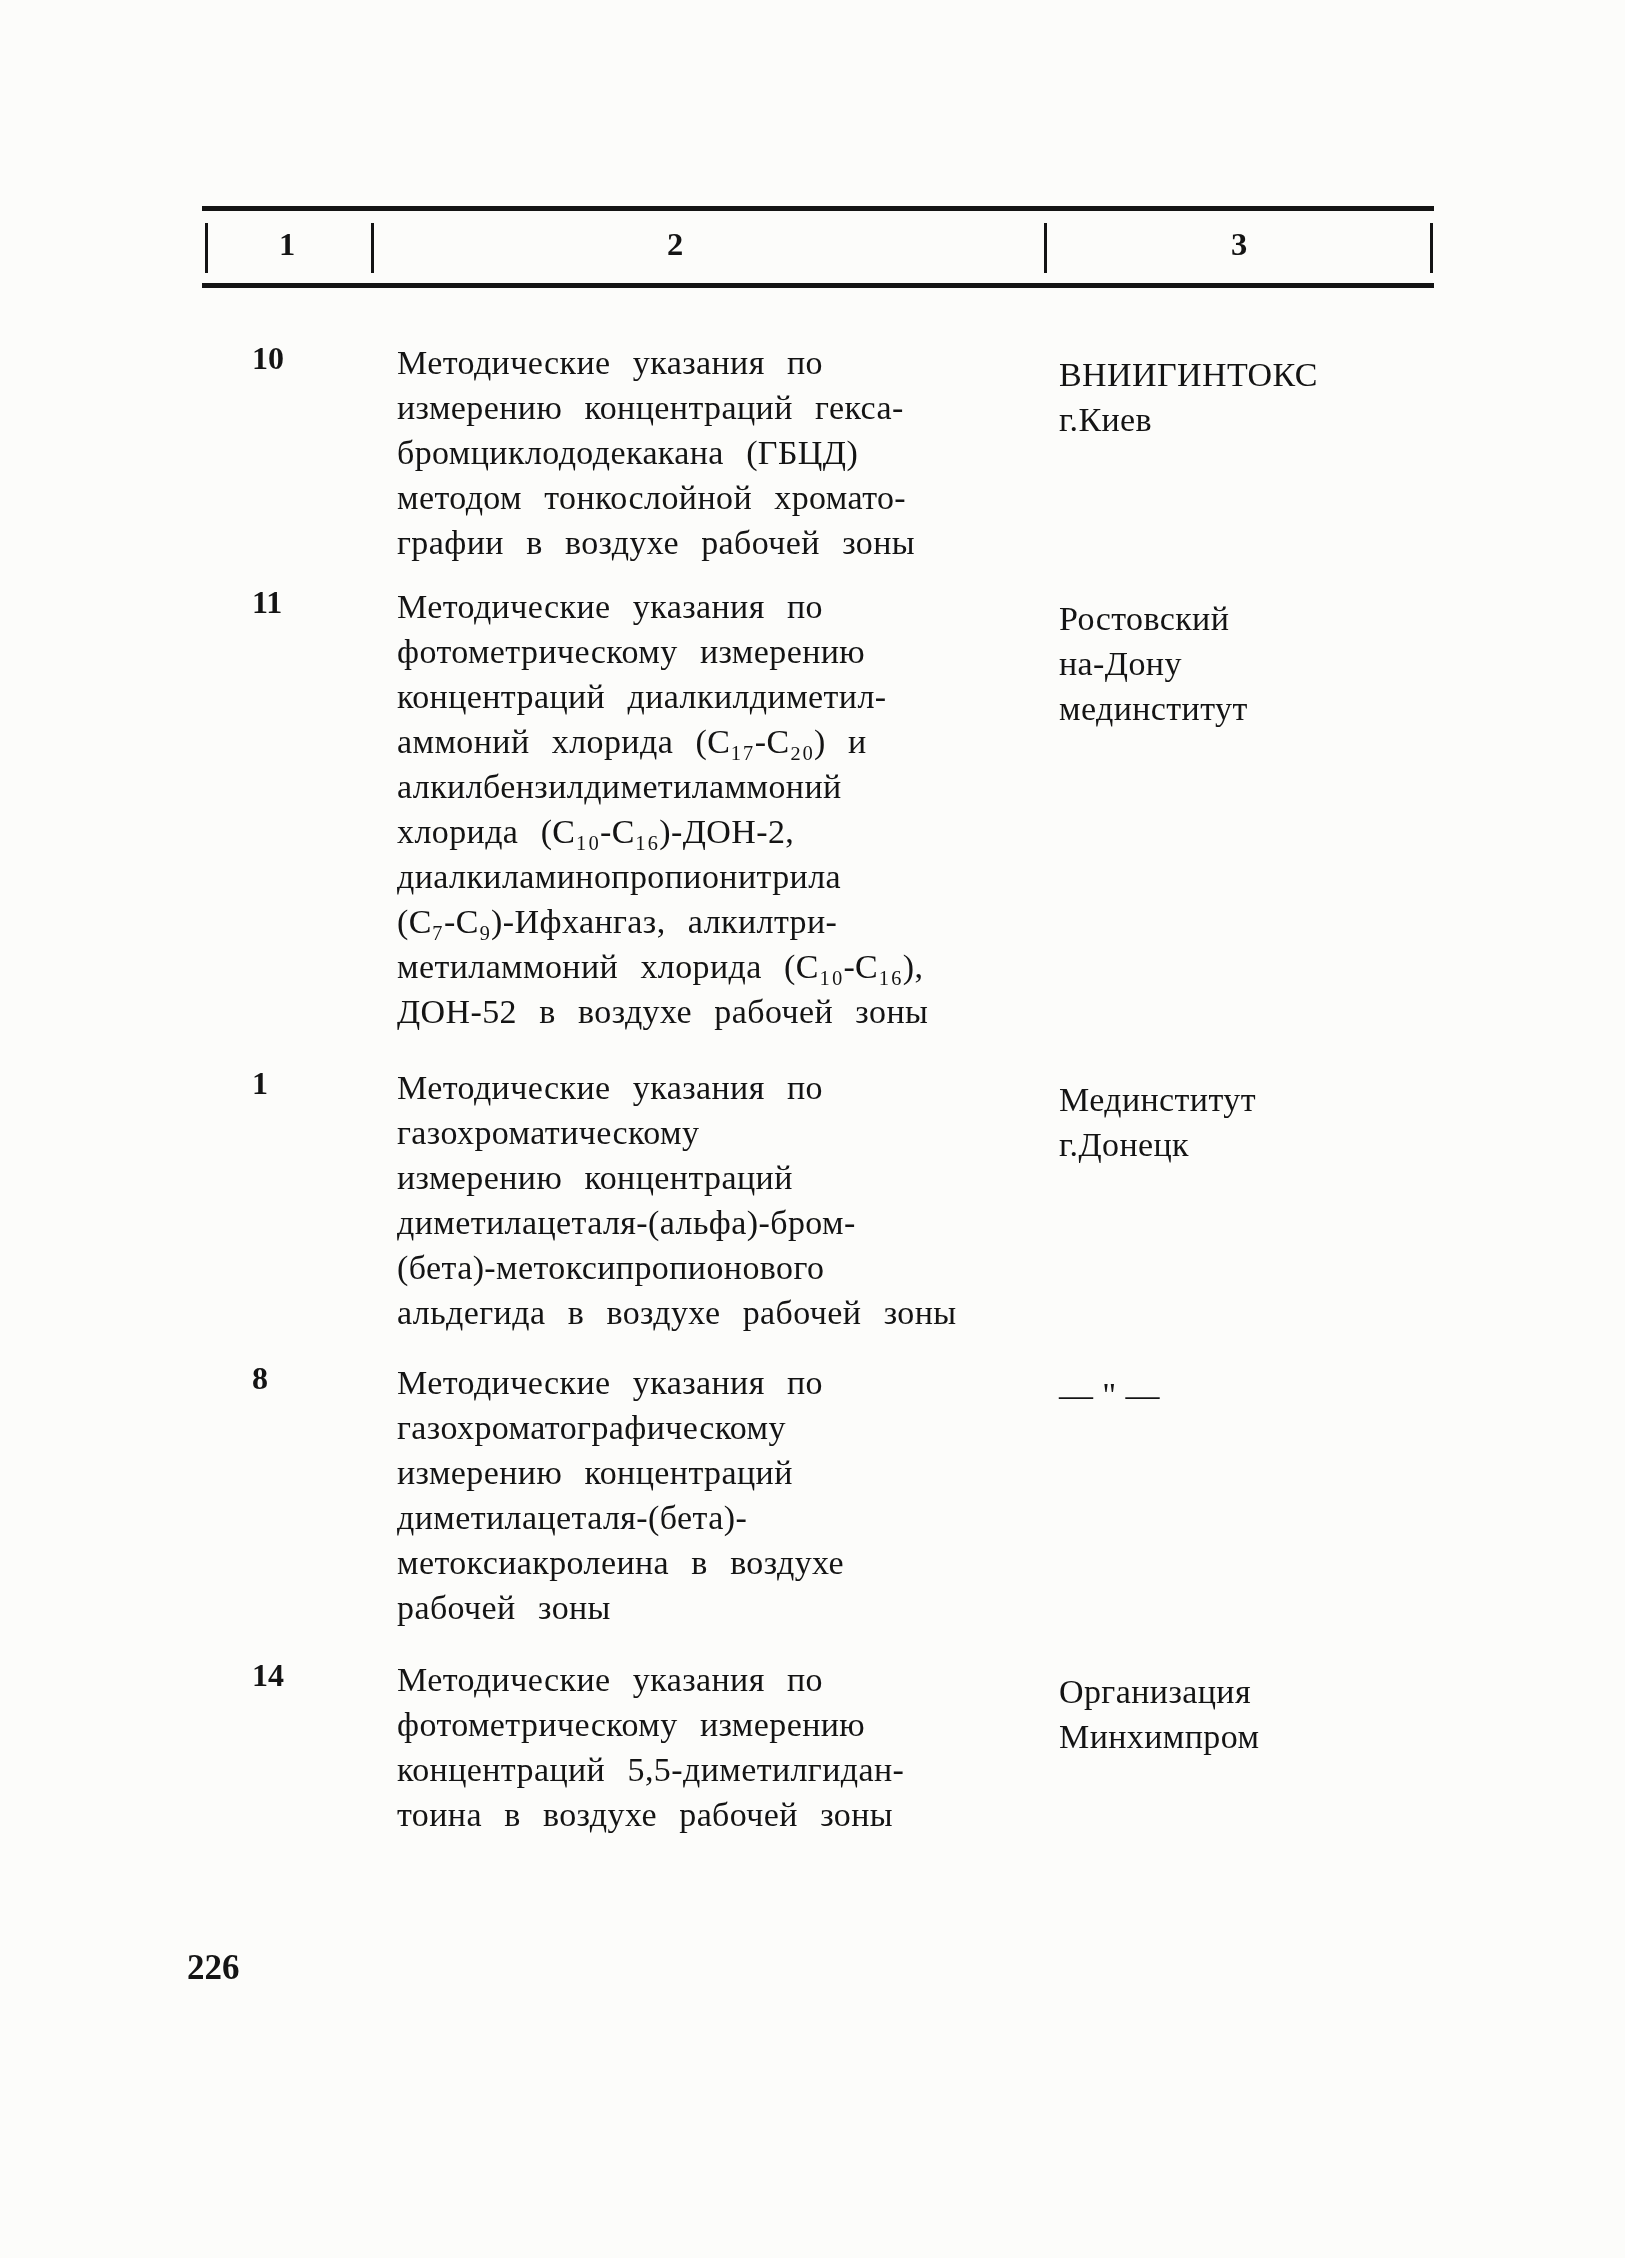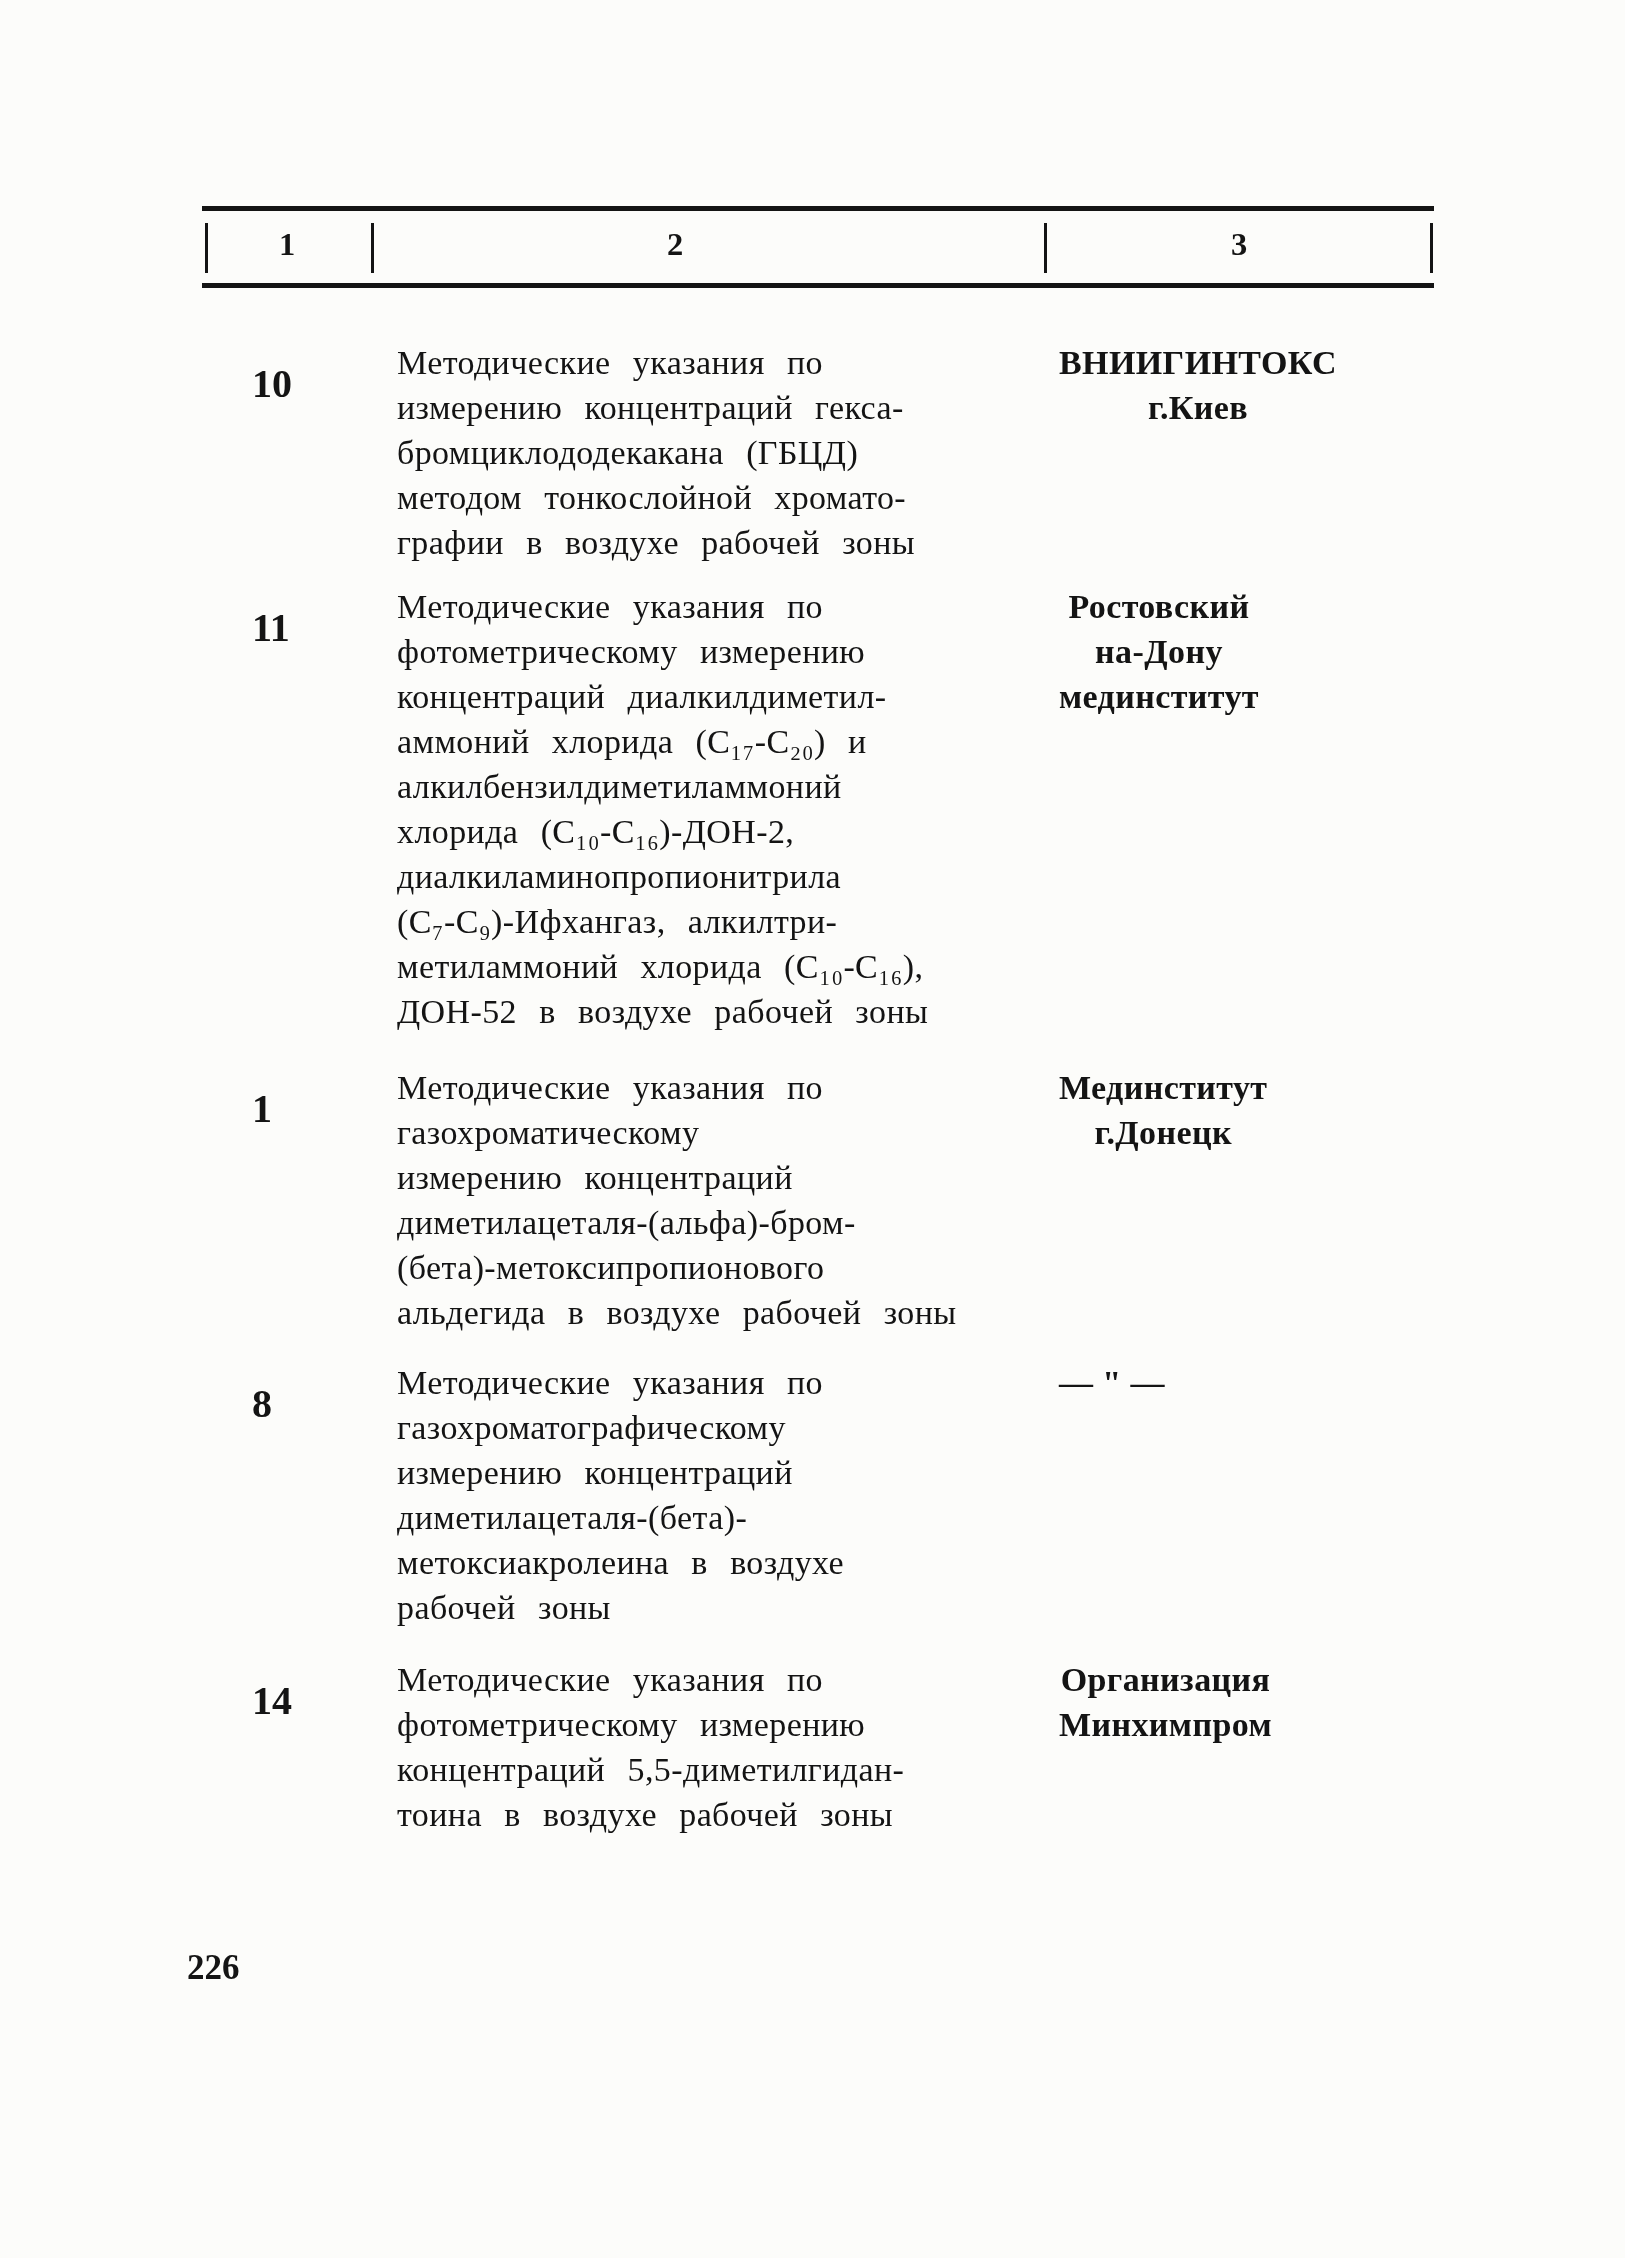--- a/index.html
+++ b/index.html
@@ -52,45 +52,43 @@
   .row-10 { top: 340px; }
   .row-11 { top: 584px; }
   .row-12 { top: 1065px; }
   .row-13 { top: 1360px; }
   .row-14 { top: 1657px; }
 
   .num {
     position: absolute;
     left: 252px;
     top: 0;
-    font-size: 40px;
+    font-size: 32px;
     font-weight: bold;
-    margin-top: 20px;
   }
   .c2 {
     position: absolute;
     left: 397px;
     top: 0;
     font-size: 34px;
     font-weight: normal;
     line-height: 45px;
     white-space: pre;
     word-spacing: 13.4px;
     letter-spacing: 0.4px;
   }
   .c3 {
     position: absolute;
     left: 1059px;
-    top: 0;
+    top: 12px;
     font-size: 34px;
-    font-weight: bold;
+    font-weight: normal;
     line-height: 45px;
     white-space: pre;
     letter-spacing: 0.4px;
-    text-align: center;
   }
 
   .page-number {
     position: absolute;
     left: 164px;
     top: 1948px;
     font-size: 35px;
     font-weight: bold;
     margin-left: 23px;
   }

